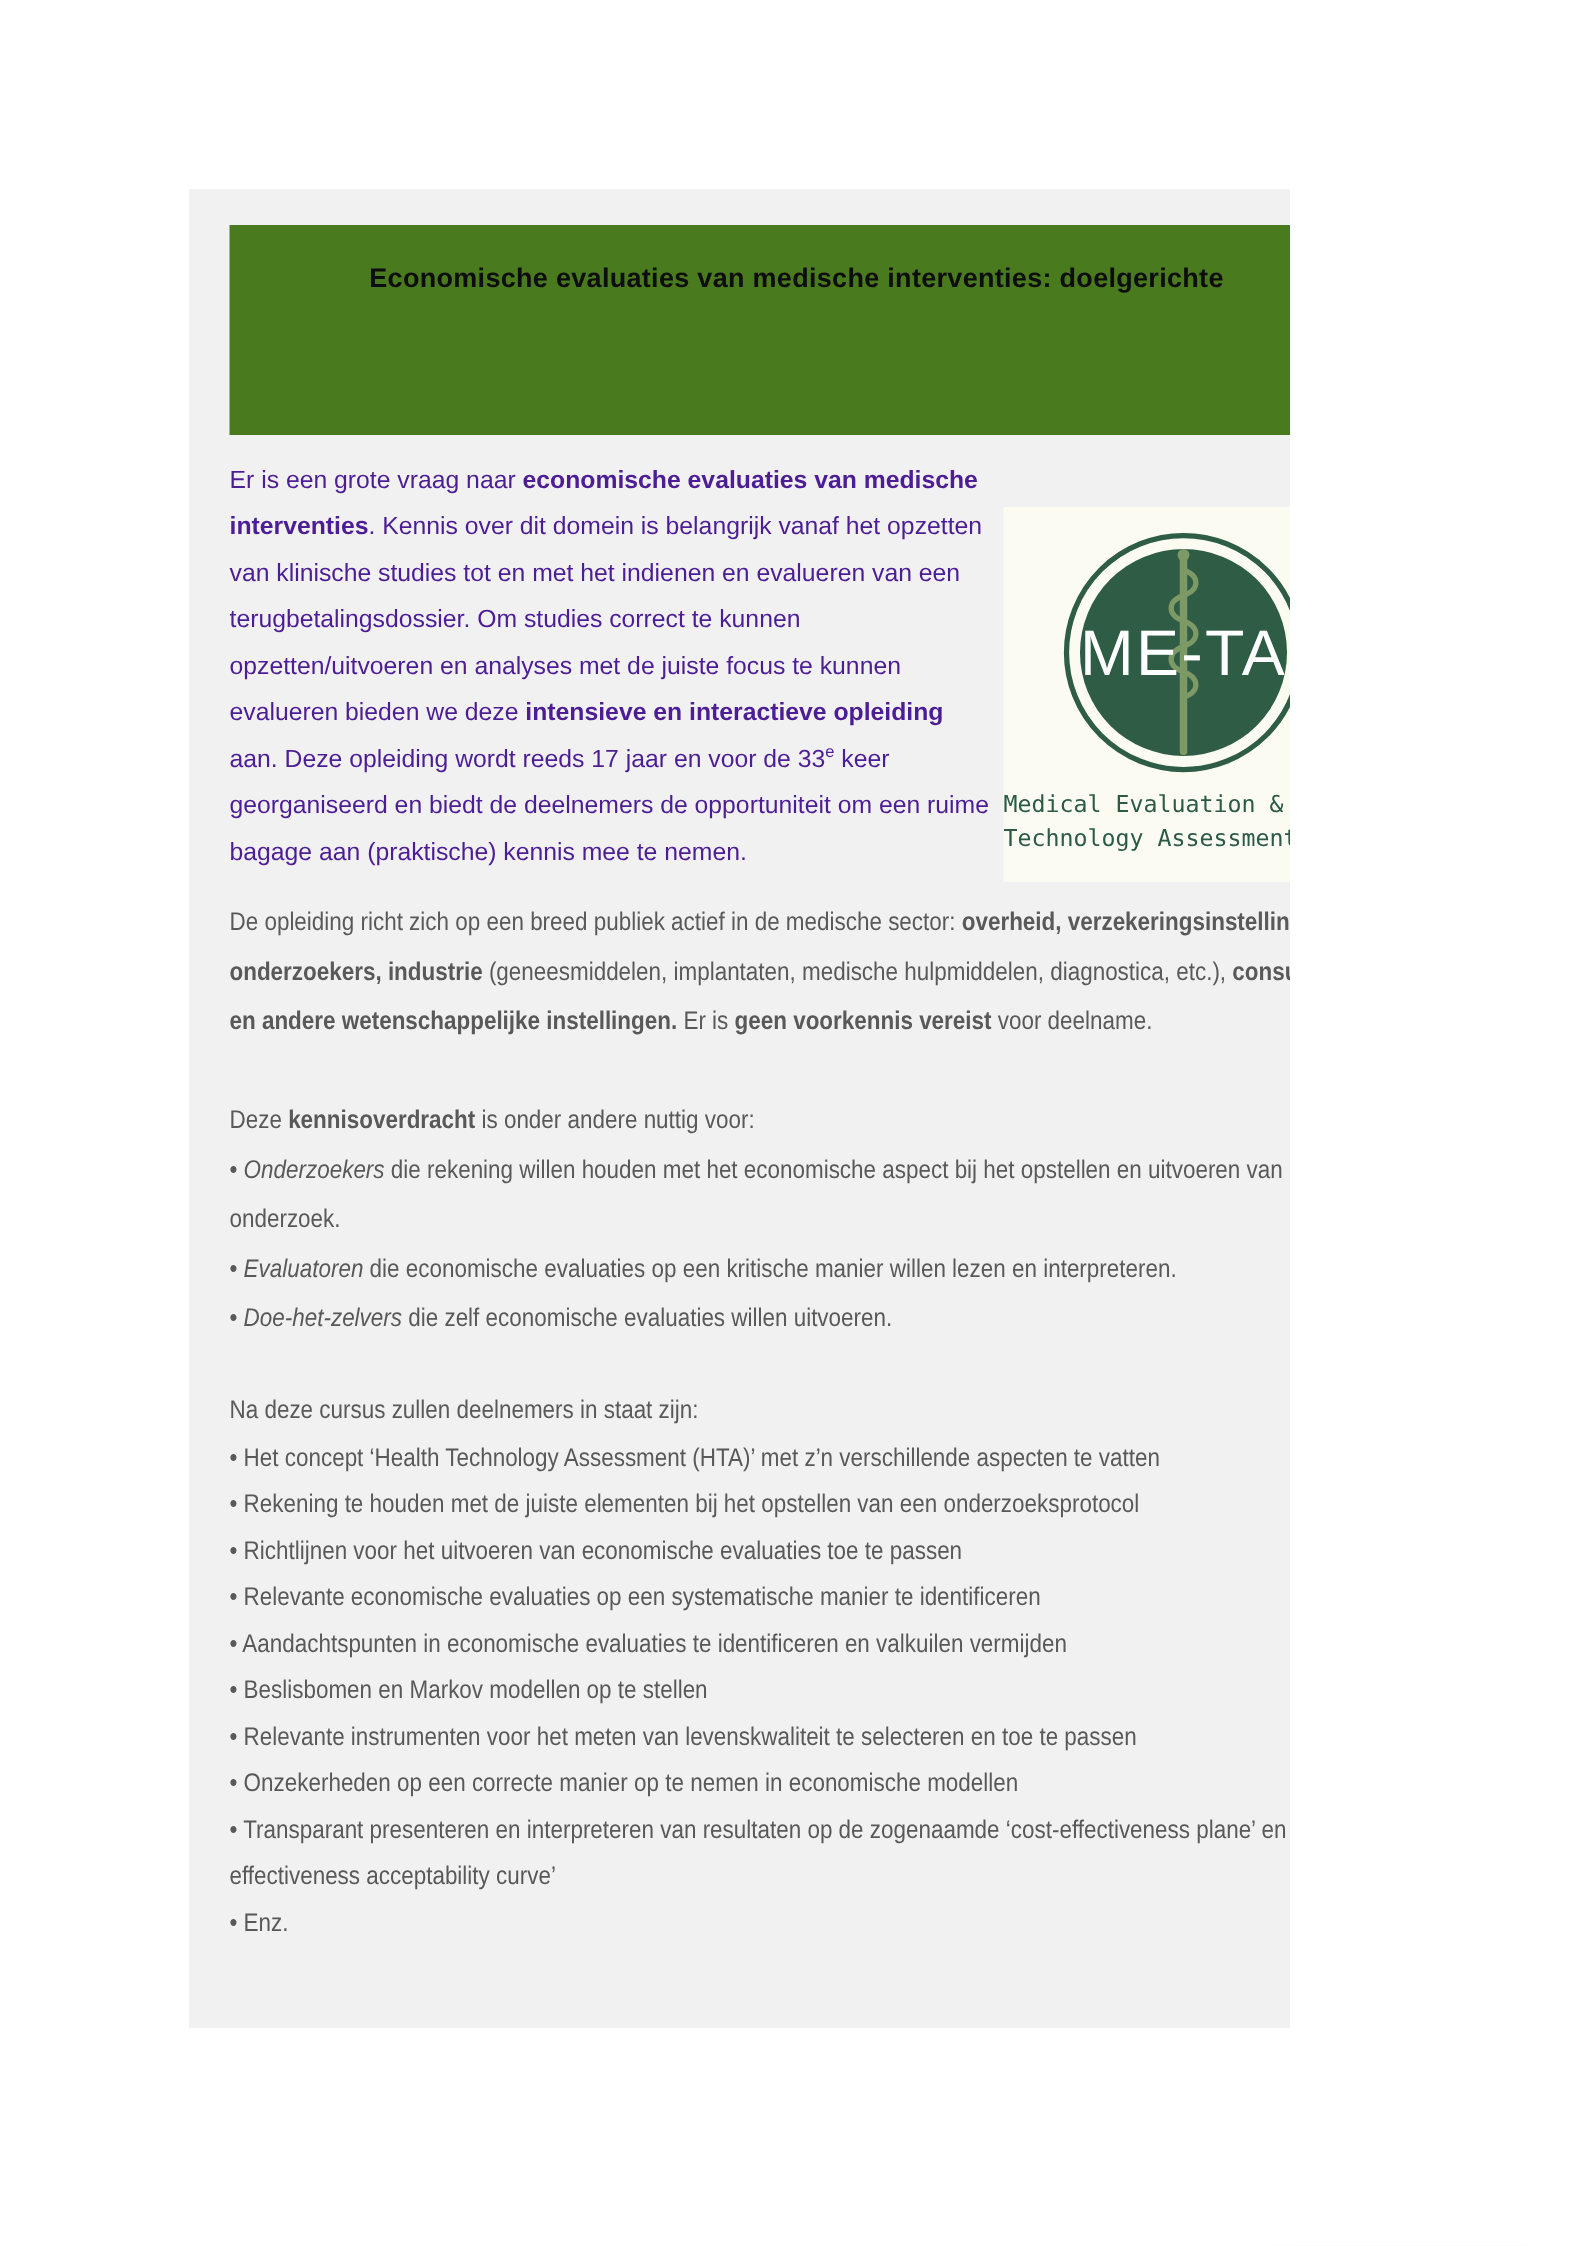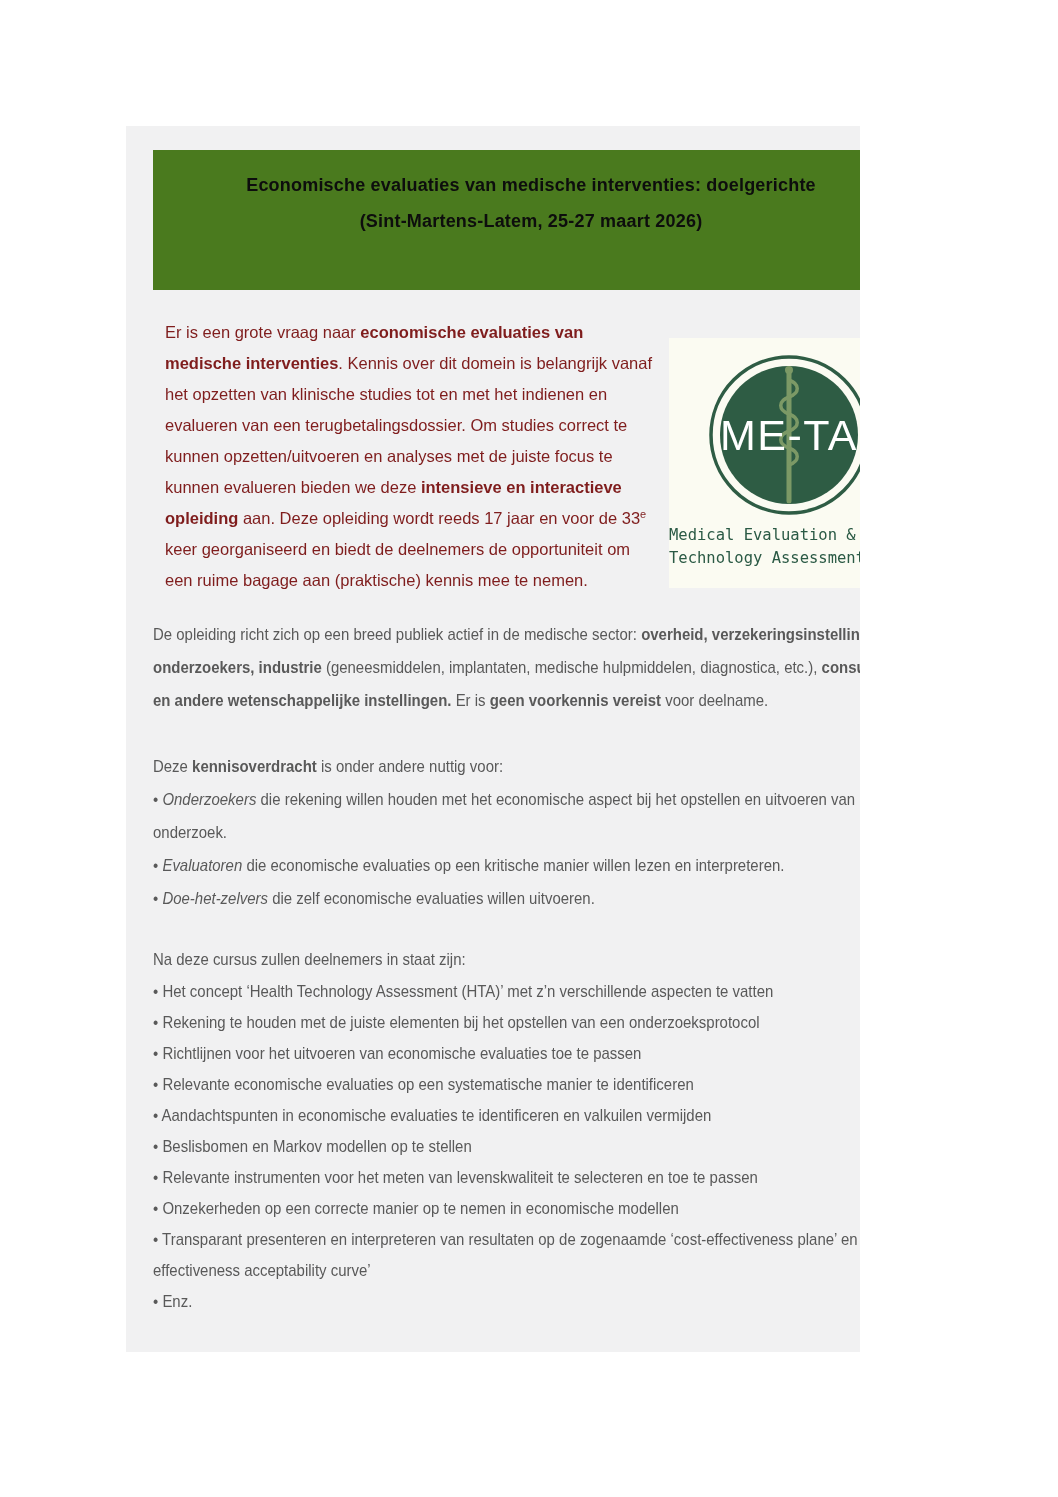--- a/index.html
+++ b/index.html
@@ -3,21 +3,21 @@
 <meta charset="utf-8">
 <style>
   html,body{margin:0;padding:0;background:#ffffff;}
   .page{position:relative;width:860px;height:1497px;background:#ffffff;overflow:hidden;
         font-family:"Liberation Sans",sans-serif;}
   .card{position:absolute;left:126px;top:126px;width:810px;min-height:1226px;
         background:#f1f1f2;padding:24px 27px 24px 27px;box-sizing:border-box;}
   .banner{background:#4a7a1e;height:140px;padding-top:17px;box-sizing:border-box;text-align:center;}
   .banner-line{color:#0d0d0d;font-weight:700;font-size:18px;line-height:36px;letter-spacing:0.2px;}
   .intro-row{display:flex;margin-top:15px;}
-  .intro-par{width:512px;margin:12px;font-size:16.5px;line-height:31px;color:#7f1d1d;}
+  .intro-par{width:512px;margin:0;font-size:16.5px;line-height:31px;color:#4c1d95;}
   .logo-box{width:240px;height:250px;margin-left:auto;margin-top:33px;background:#fbfbf2;flex:none;}
   .logo-caption{margin-top:4px;text-align:left;font-family:"DejaVu Sans Mono",monospace;
                 font-size:15.5px;line-height:23px;color:#2b5a45;}
   .narrow{margin:0;font-size:17px;line-height:33px;color:#595959;
           width:859px;transform:scaleX(0.88);transform-origin:0 0;}
   .audience{margin-top:10px;}
   .sec-gap{margin-top:33px;}
   .sec-gap2{margin-top:28px;}
   .outcomes-list{line-height:31px;}
   .b{font-weight:700;}
@@ -25,21 +25,20 @@
   .sup{font-size:11px;vertical-align:super;line-height:0;}
 </style>
 </head>
 <body>
 
 <div class="page">
   <div class="card">
 
     <div class="banner">
       <div class="banner-line">Economische evaluaties van medische interventies: doelgerichte</div>
-      <div class="banner-line">(Sint-Martens-Latem, 25-27 maart 2026)</div>
     </div>
 
     <div class="intro-row">
       <p class="intro-par"><span>Er is een grote vraag naar </span><span class="b">economische evaluaties van medische interventies</span><span>. Kennis over dit domein is belangrijk vanaf het opzetten van klinische studies tot en met het indienen en evalueren van een terugbetalingsdossier. Om studies correct te kunnen opzetten/uitvoeren en analyses met de juiste focus te kunnen evalueren bieden we deze </span><span class="b">intensieve en interactieve opleiding</span><span> aan. Deze opleiding wordt reeds 17 jaar en voor de 33</span><span class="sup">e</span><span> keer georganiseerd en biedt de deelnemers de opportuniteit om een ruime bagage aan (praktische) kennis mee te nemen.</span></p>
 
       <div class="logo-box">
         <svg width="240" height="178" viewBox="0 0 240 178">
           <circle cx="120" cy="97" r="78" fill="none" stroke="#2e5c44" stroke-width="3.5"></circle>
           <circle cx="120" cy="97" r="69" fill="#2e5c44"></circle>
           <g>

